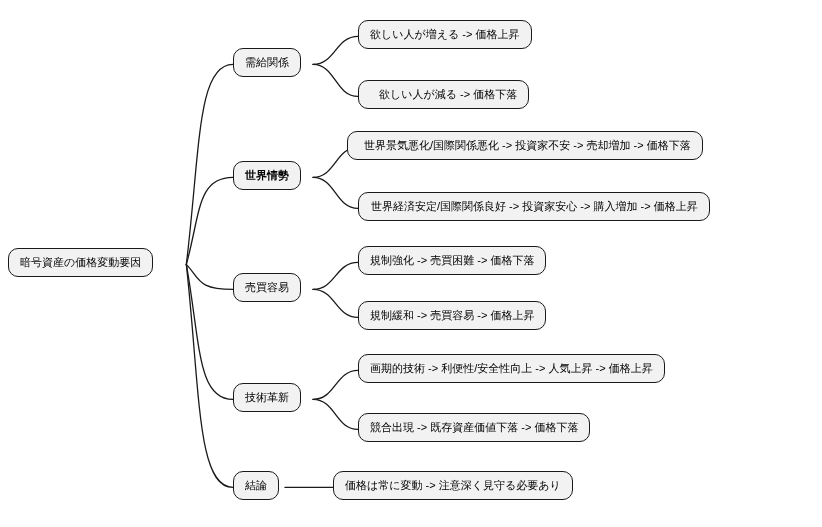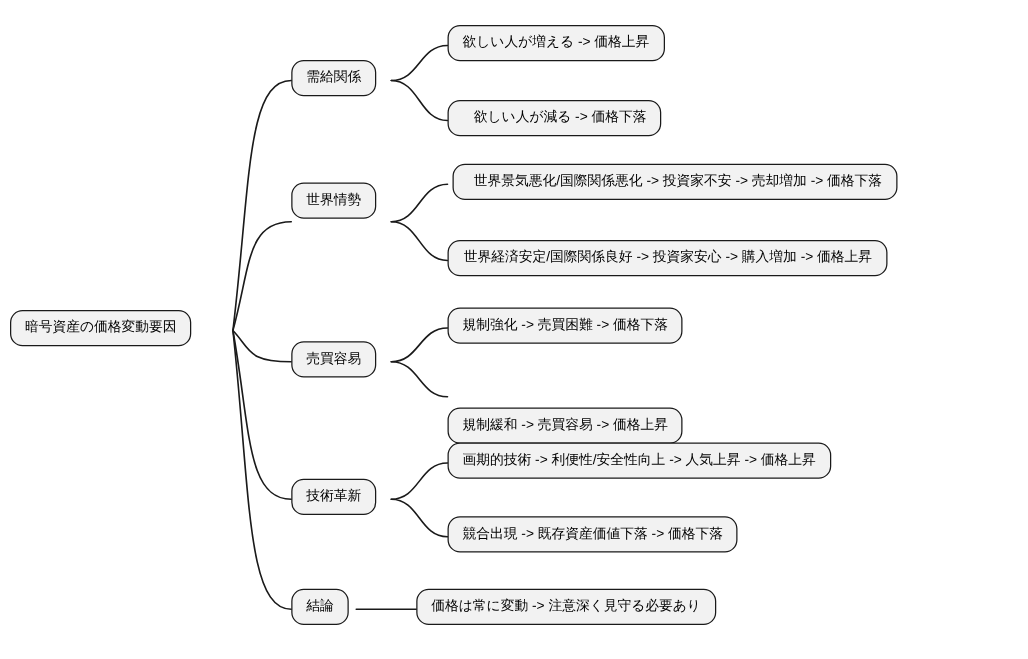--- a/index.html
+++ b/index.html
@@ -40,39 +40,39 @@
       <path d="M 313 289.3984375 C 335.5 289.3984375, 335.5 317.3984375, 358 317.3984375" fill="none" stroke="#1a1a1a" stroke-width="1.3" stroke-linecap="round"></path>
       <path d="M 313 399.3984375 C 335.5 399.3984375, 335.5 370.3984375, 358 370.3984375" fill="none" stroke="#1a1a1a" stroke-width="1.3" stroke-linecap="round"></path>
       <path d="M 313 399.3984375 C 335.5 399.3984375, 335.5 429.3984375, 358 429.3984375" fill="none" stroke="#1a1a1a" stroke-width="1.3" stroke-linecap="round"></path>
       <path d="M 285 487.3984375 C 309 487.3984375, 309 487.3984375, 333 487.3984375" fill="none" stroke="#1a1a1a" stroke-width="1.3" stroke-linecap="round"></path>
     </svg>
 
   <div class="node" id="n-root" style="left:8px; top:248px;">暗号資産の価格変動要因</div>
 
   <div class="node" id="n-b1" style="left:233px; top:48px;">需給関係</div>
 
-  <div class="node" id="n-b2" style="left:233px; top:146px;">世界情勢</div>
+  <div class="node" id="n-b2" style="left:233px; top:161px;font-weight:bold;">世界情勢</div>
 
   <div class="node" id="n-b3" style="left:233px; top:273px;">売買容易</div>
 
   <div class="node" id="n-b4" style="left:233px; top:383px;">技術革新</div>
 
   <div class="node" id="n-b5" style="left:233px; top:471px;font-family:Liberation Serif, serif;">結論</div>
 
   <div class="node" id="n-l1a" style="left:358px; top:20px;">欲しい人が増える -&gt; 価格上昇</div>
 
   <div class="node" id="n-l1b" style="left:358px; top:80px;padding-left:20px;">欲しい人が減る -&gt; 価格下落</div>
 
-  <div class="node" id="n-l2a" style="left:362px; top:131px;padding-left:16px;">世界景気悪化/国際関係悪化 -&gt; 投資家不安 -&gt; 売却増加 -&gt; 価格下落</div>
+  <div class="node" id="n-l2a" style="left:347px; top:131px;padding-left:16px;">世界景気悪化/国際関係悪化 -&gt; 投資家不安 -&gt; 売却増加 -&gt; 価格下落</div>
 
   <div class="node" id="n-l2b" style="left:358px; top:192px;padding-left:12px;">世界経済安定/国際関係良好 -&gt; 投資家安心 -&gt; 購入増加 -&gt; 価格上昇</div>
 
   <div class="node" id="n-l3a" style="left:358px; top:246px;">規制強化 -&gt; 売買困難 -&gt; 価格下落</div>
 
-  <div class="node" id="n-l3b" style="left:358px; top:301px;margin-top:25px;">規制緩和 -&gt; 売買容易 -&gt; 価格上昇</div>
+  <div class="node" id="n-l3b" style="left:358px; top:301px;">規制緩和 -&gt; 売買容易 -&gt; 価格上昇</div>
 
   <div class="node" id="n-l4a" style="left:358px; top:354px;">画期的技術 -&gt; 利便性/安全性向上 -&gt; 人気上昇 -&gt; 価格上昇</div>
 
   <div class="node" id="n-l4b" style="left:358px; top:413px;">競合出現 -&gt; 既存資産価値下落 -&gt; 価格下落</div>
 
   <div class="node" id="n-l5a" style="left:333px; top:471px;">価格は常に変動 -&gt; 注意深く見守る必要あり</div>
 
 </div>
 
 </body></html>

